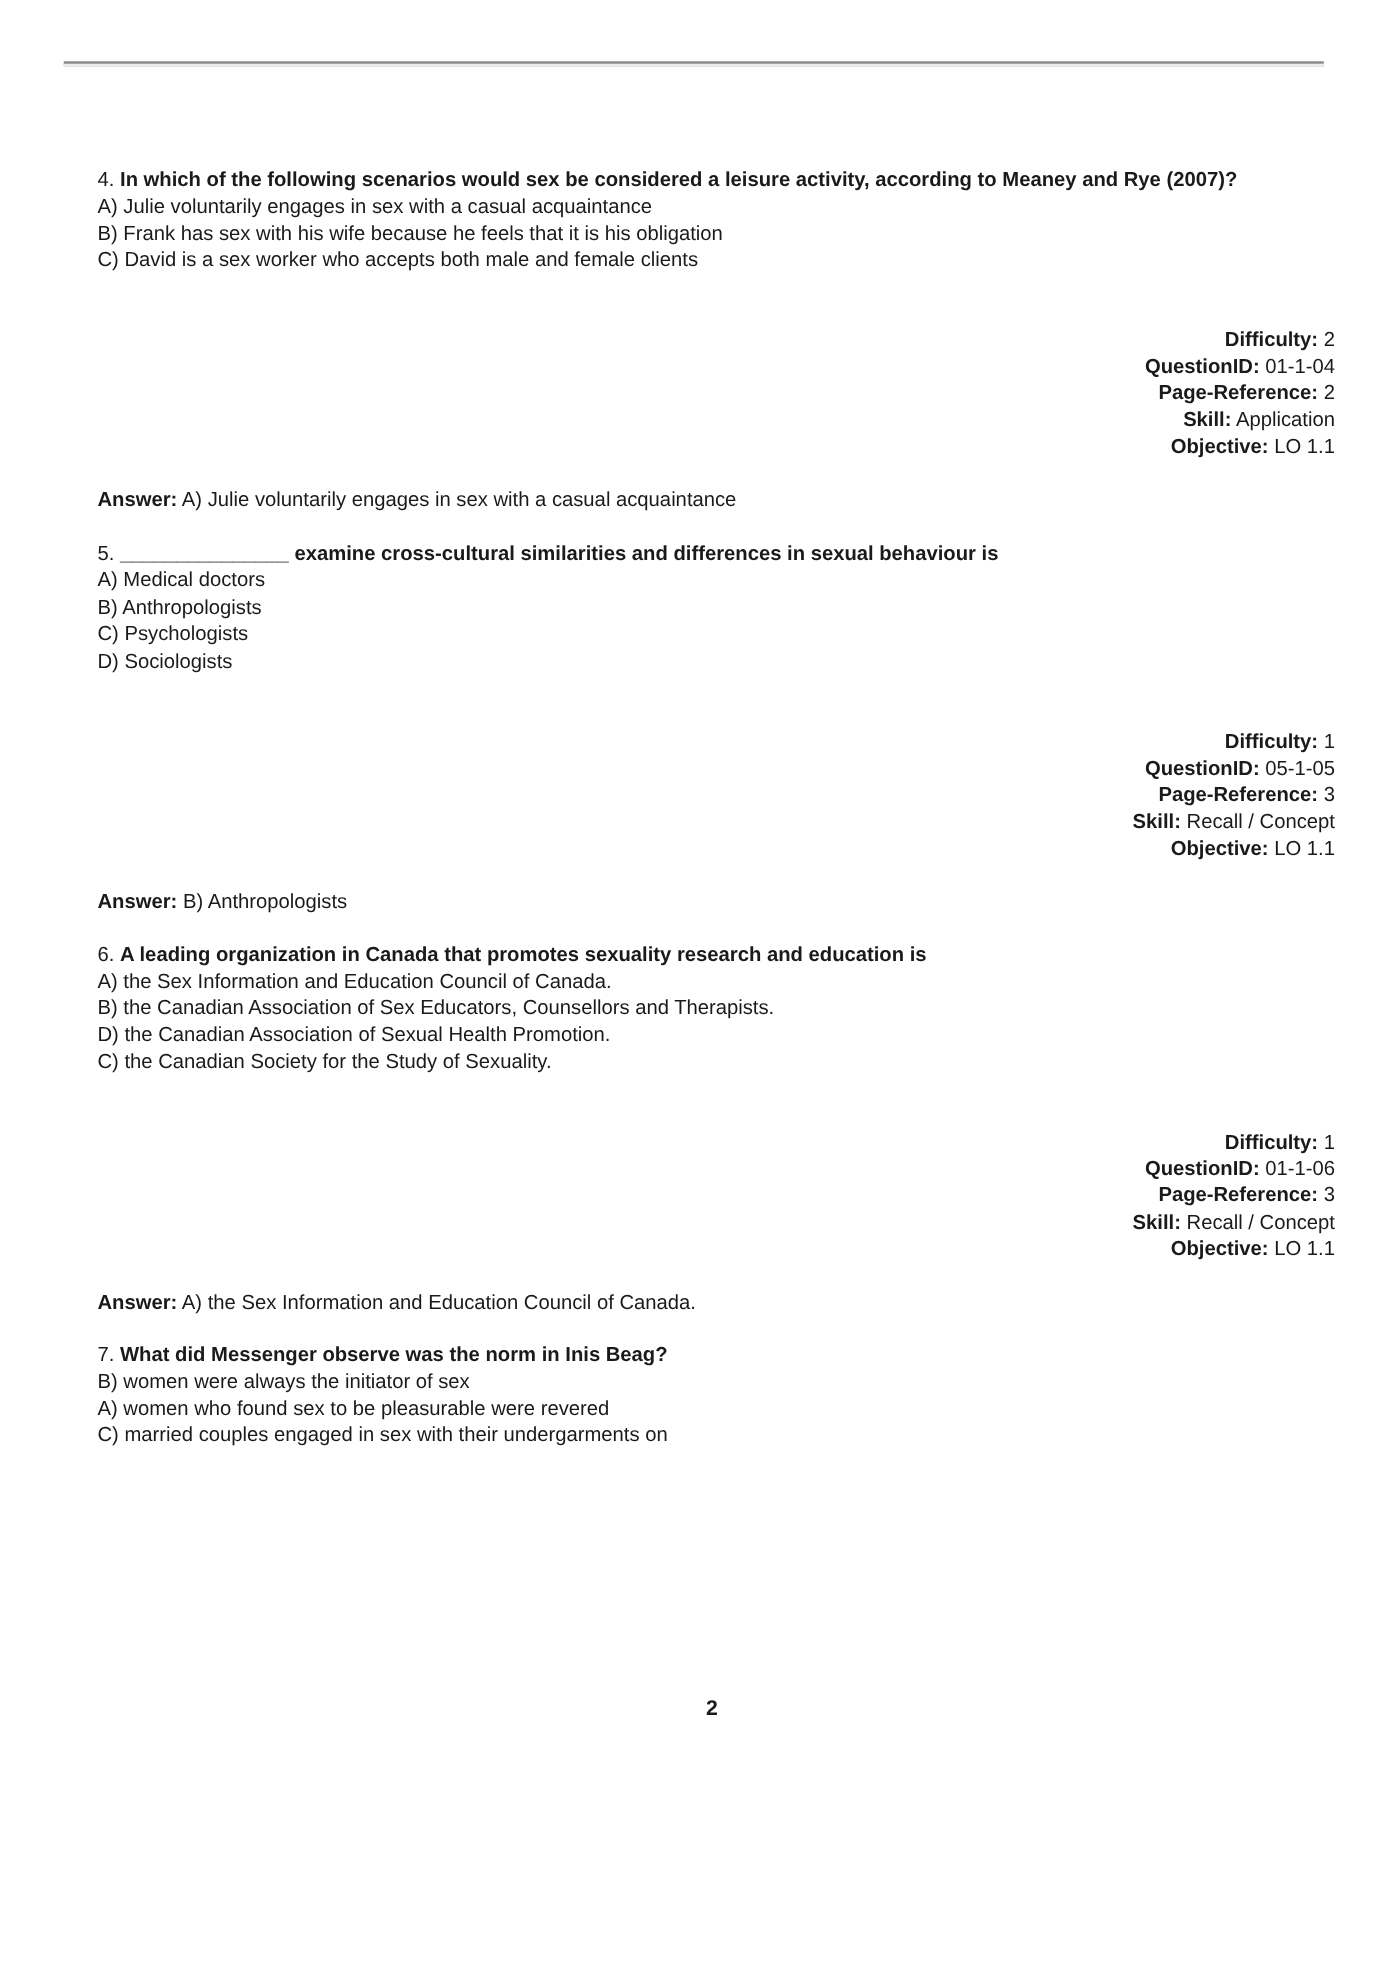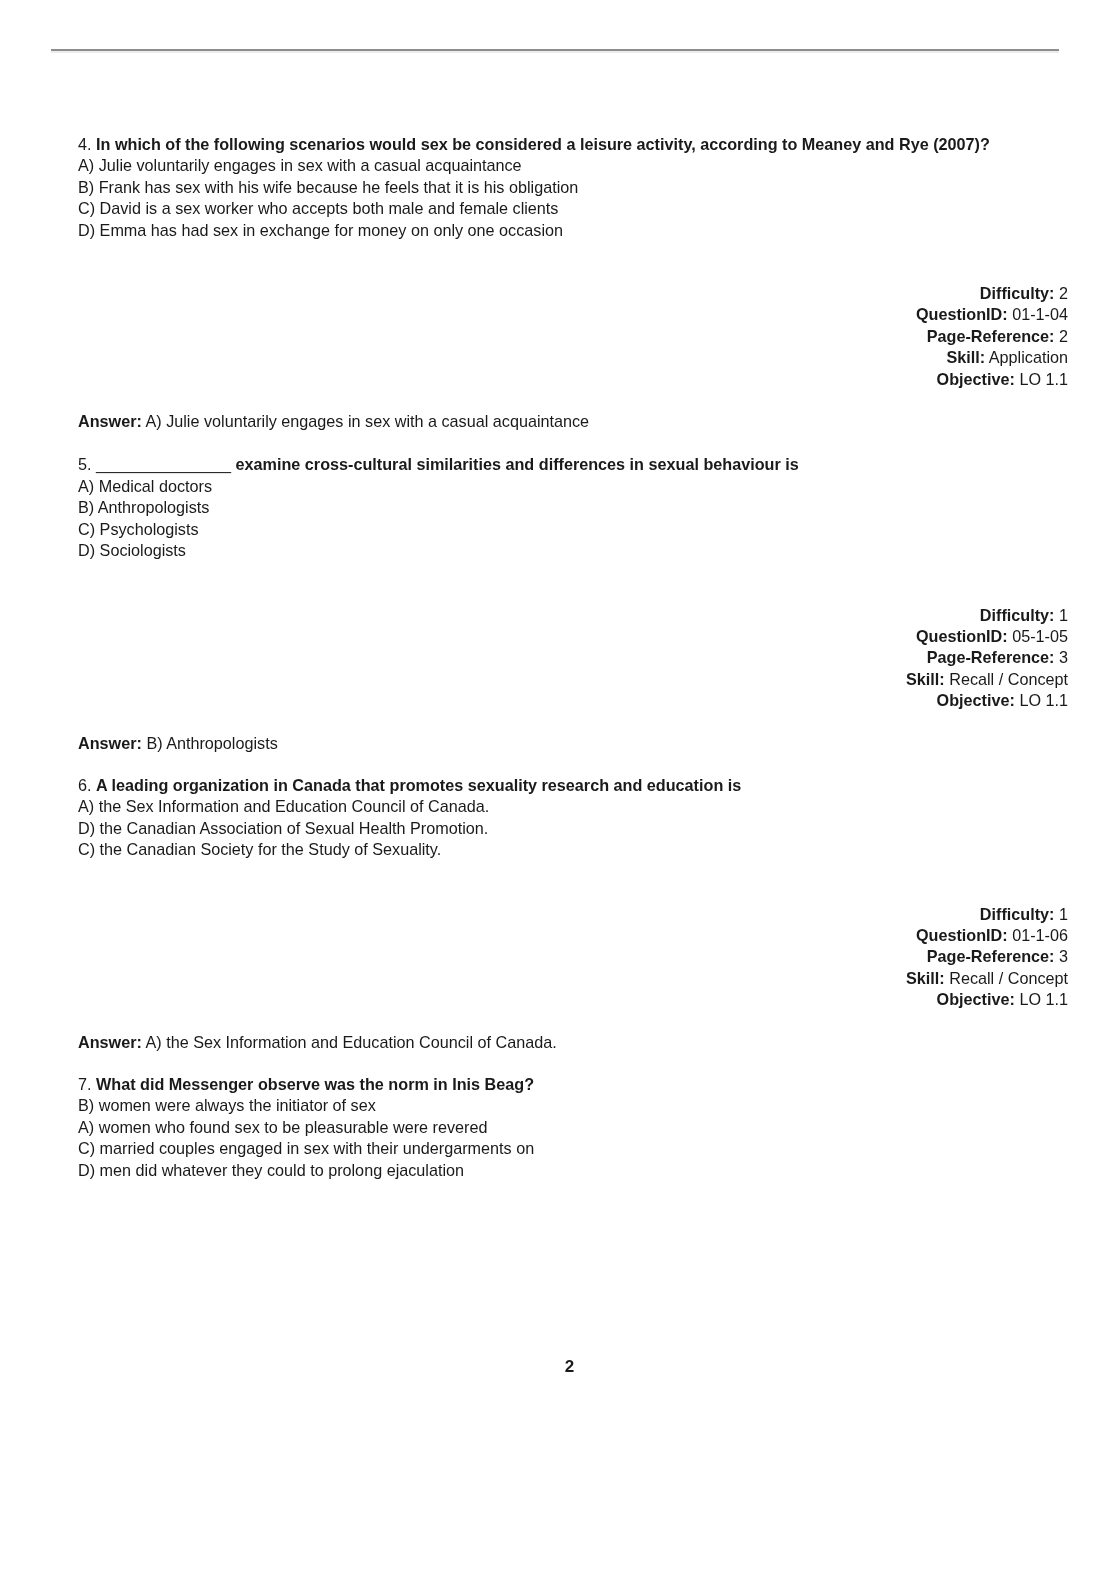--- a/index.html
+++ b/index.html
@@ -29,21 +29,21 @@
       left: 78px;
       top: 134px;
       width: 990px;
       font-size: 16.2px;
       line-height: 21.4px;
     }
     .question { margin: 0; }
     .stem { margin: 0; }
     .stem .num { font-weight: normal; }
     .stem .text { font-weight: bold; }
-    .stem .blank { font-weight: normal; margin-top: 28px; }
+    .stem .blank { font-weight: bold; margin-top: 28px; }
     .option { margin: 0; }
     .meta-block { margin: 0; text-align: right; }
     .meta-line { margin: 0; }
     .meta-line .label { font-weight: bold; }
     .answer-line { margin: 0; }
     .answer-line .label { font-weight: bold; }
 
     #q4 { }
     #q4-meta { margin-top: 42px; }
     #q4-answer { margin-top: 21px; }
@@ -71,21 +71,20 @@
 
 <div class="top-rule"></div>
 
 <div class="content">
 
   <div class="question" id="q4">
     <p class="stem"><span class="num">4.</span> <span class="text">In which of the following scenarios would sex be considered a leisure activity, according to Meaney and Rye (2007)?</span></p>
     <p class="option">A) Julie voluntarily engages in sex with a casual acquaintance</p>
     <p class="option">B) Frank has sex with his wife because he feels that it is his obligation</p>
     <p class="option">C) David is a sex worker who accepts both male and female clients</p>
-    <p class="option">D) Emma has had sex in exchange for money on only one occasion</p>
   </div>
   <div class="meta-block" id="q4-meta">
     <p class="meta-line"><span class="label">Difficulty:</span> <span>2</span></p>
     <p class="meta-line"><span class="label">QuestionID:</span> <span>01-1-04</span></p>
     <p class="meta-line"><span class="label">Page-Reference:</span> <span>2</span></p>
     <p class="meta-line"><span class="label">Skill:</span> <span>Application</span></p>
     <p class="meta-line"><span class="label">Objective:</span> <span>LO 1.1</span></p>
   </div>
   <p class="answer-line" id="q4-answer"><span class="label">Answer:</span> <span>A) Julie voluntarily engages in sex with a casual acquaintance</span></p>
 
@@ -101,35 +100,35 @@
     <p class="meta-line"><span class="label">QuestionID:</span> <span>05-1-05</span></p>
     <p class="meta-line"><span class="label">Page-Reference:</span> <span>3</span></p>
     <p class="meta-line"><span class="label">Skill:</span> <span>Recall / Concept</span></p>
     <p class="meta-line"><span class="label">Objective:</span> <span>LO 1.1</span></p>
   </div>
   <p class="answer-line" id="q5-answer"><span class="label">Answer:</span> <span>B) Anthropologists</span></p>
 
   <div class="question" id="q6">
     <p class="stem"><span class="num">6.</span> <span class="text">A leading organization in Canada that promotes sexuality research and education is</span></p>
     <p class="option">A) the Sex Information and Education Council of Canada.</p>
+    <p class="option">B) the Canadian Association of Sex Educators, Counsellors and Therapists.</p>
     <p class="option">D) the Canadian Association of Sexual Health Promotion.</p>
     <p class="option">C) the Canadian Society for the Study of Sexuality.</p>
   </div>
   <div class="meta-block" id="q6-meta">
     <p class="meta-line"><span class="label">Difficulty:</span> <span>1</span></p>
     <p class="meta-line"><span class="label">QuestionID:</span> <span>01-1-06</span></p>
     <p class="meta-line"><span class="label">Page-Reference:</span> <span>3</span></p>
     <p class="meta-line"><span class="label">Skill:</span> <span>Recall / Concept</span></p>
     <p class="meta-line"><span class="label">Objective:</span> <span>LO 1.1</span></p>
   </div>
   <p class="answer-line" id="q6-answer"><span class="label">Answer:</span> <span>A) the Sex Information and Education Council of Canada.</span></p>
 
   <div class="question" id="q7">
     <p class="stem"><span class="num">7.</span> <span class="text">What did Messenger observe was the norm in Inis Beag?</span></p>
     <p class="option">B) women were always the initiator of sex</p>
     <p class="option">A) women who found sex to be pleasurable were revered</p>
     <p class="option">C) married couples engaged in sex with their undergarments on</p>
-    <p class="option">D) men did whatever they could to prolong ejaculation</p>
   </div>
 
 </div>
 
 <div class="page-number">2</div>
 
 </body></html>

